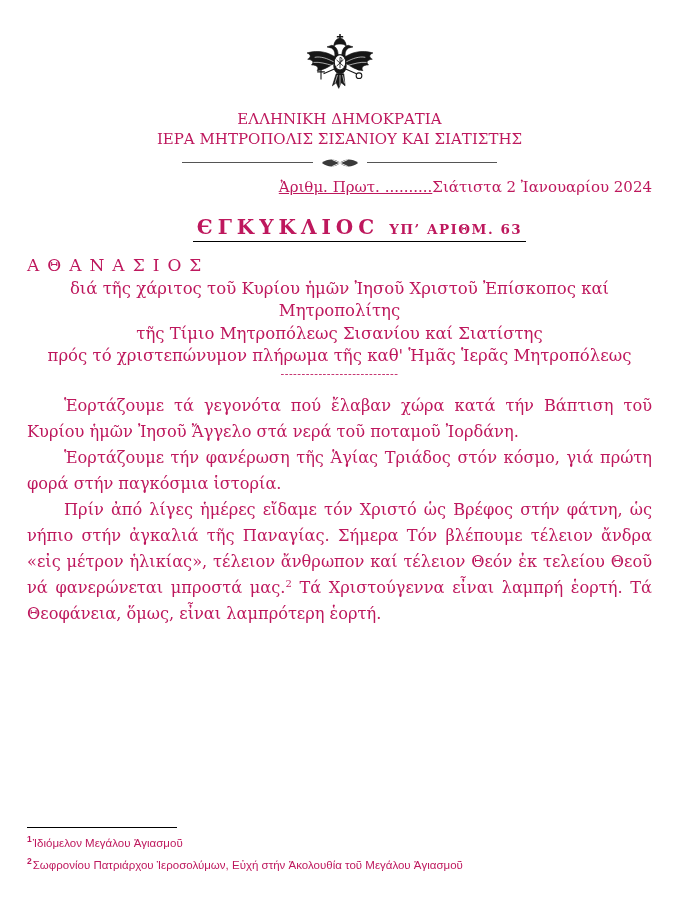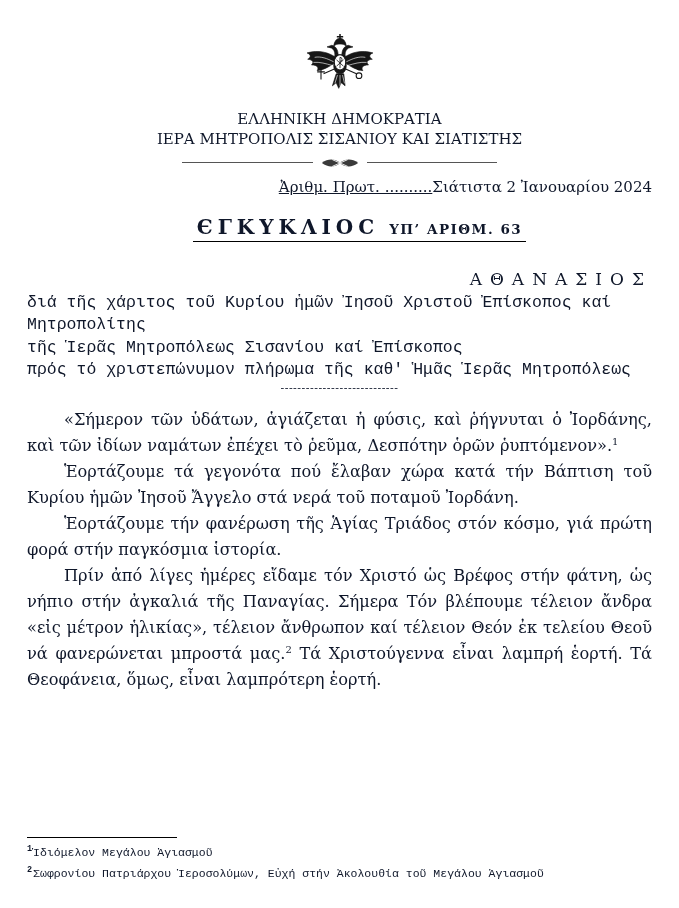--- a/index.html
+++ b/index.html
@@ -1,44 +1,44 @@
 <!DOCTYPE html>
 <html><head>
 <meta charset="utf-8">
 <style>
   html,body{margin:0;padding:0;background:#e8e8e8;}
   .page{
     position:relative;
     width:679px;height:908px;
-    background:#ffffff;color:#0f172a;
+    background:#ffffff;color:#be185d;
     box-sizing:border-box;
     padding:30px 27px 0 27px;
     margin:0 auto;
     overflow:hidden;
     font-family:"DejaVu Serif","Liberation Serif",serif;
   }
   .emblem{display:block;margin:0 auto;}
   .hdr-line{font-size:15px;line-height:1.32;text-align:center;}
   .divider{display:flex;align-items:center;justify-content:center;margin:7px 155px 0 155px;}
   .divider .line{flex:1;height:0;border-top:1px solid #555;}
   .divider svg{margin:0 6px;flex:0 0 auto;}
   .meta-row{display:flex;justify-content:flex-end;align-items:baseline;font-size:15px;margin-top:9px;}
   .proto{text-decoration:underline;}
   .title-wrap{text-align:center;margin-top:19px;}
   .title-inner{display:inline-block;border-bottom:1.6px solid #000;padding:0 4px 2px 4px;font-weight:bold;margin-left:40px;}
   .title-main{font-size:20px;letter-spacing:5px;}
   .title-suffix{font-size:13.5px;letter-spacing:1.5px;margin-left:10px;}
-  .author-name{font-size:17px;letter-spacing:8px;margin-top:27px;text-align:right;}
-  .sub-line{font-size:16.5px;line-height:1.37;text-align:left;font-family:Liberation Mono, monospace;}
+  .author-name{font-size:17px;letter-spacing:8px;margin-top:13px;text-align:left;}
+  .sub-line{font-size:16.5px;line-height:1.37;text-align:center;}
   .sub-block{margin-top:3px;}
   .dashes{font-size:11px;letter-spacing:0.5px;text-align:center;margin-top:1px;line-height:1;}
   .body-block{margin-top:13px;font-size:16.2px;line-height:26px;text-align:justify;}
   .body-block p{margin:0;text-indent:37px;}
   .body-block sup{font-size:10px;line-height:0;}
-  .footnotes{position:absolute;left:27px;right:27px;bottom:22px;font-family:Liberation Mono, monospace;font-size:11.5px;}
+  .footnotes{position:absolute;left:27px;right:27px;bottom:30px;font-family:Liberation Sans, sans-serif;font-size:11.5px;}
   .fn-rule{width:150px;border-top:1.3px solid #000;margin-bottom:5px;}
   .fn{margin:0 0 3px 0;line-height:1.55;}
   .fn sup{font-size:8.5px;font-weight:bold;margin-right:1px;}
 </style>
 </head>
 <body>
 
 <div class="page">
 
   <svg class="emblem" width="76" height="80" viewBox="0 0 120 120" aria-hidden="true">
@@ -84,27 +84,26 @@
   <div class="title-wrap">
     <span class="title-inner">
       <span class="title-main">ЄΓΚΥΚΛΙΟC</span><span class="title-suffix">ΥΠ’ ΑΡΙΘΜ. 63</span>
     </span>
   </div>
 
   <div class="author-name">ΑΘΑΝΑΣΙΟΣ</div>
   <div class="sub-block">
     <div class="sub-line">διά τῆς χάριτος τοῦ Κυρίου ἡμῶν Ἰησοῦ Χριστοῦ Ἐπίσκοπος καί</div>
     <div class="sub-line">Μητροπολίτης</div>
-    <div class="sub-line">τῆς Ἱερᾶς Μητροπόλεως Σισανίου καί Ἐπίσκοπος</div>
+    <div class="sub-line">τῆς Τίμιο Μητροπόλεως Σισανίου καί Σιατίστης</div>
     <div class="sub-line">πρός τό χριστεπώνυμον πλήρωμα τῆς καθ' Ἡμᾶς Ἱερᾶς Μητροπόλεως</div>
     <div class="dashes">----------------------------</div>
   </div>
 
   <div class="body-block">
-      <p>«Σήμερον τῶν ὑδάτων, ἁγιάζεται ἡ φύσις, καὶ ῥήγνυται ὁ Ἰορδάνης, καὶ τῶν ἰδίων ναμάτων ἐπέχει τὸ ῥεῦμα, Δεσπότην ὁρῶν ῥυπτόμενον».<sup>1</sup></p>
       <p>Ἑορτάζουμε τά γεγονότα πού ἔλαβαν χώρα κατά τήν Βάπτιση τοῦ Κυρίου ἡμῶν Ἰησοῦ Ἄγγελο στά νερά τοῦ ποταμοῦ Ἰορδάνη.</p>
       <p>Ἑορτάζουμε τήν φανέρωση τῆς Ἁγίας Τριάδος στόν κόσμο, γιά πρώτη φορά στήν παγκόσμια ἱστορία.</p>
       <p>Πρίν ἀπό λίγες ἡμέρες εἴδαμε τόν Χριστό ὡς Βρέφος στήν φάτνη, ὡς νήπιο στήν ἀγκαλιά τῆς Παναγίας. Σήμερα Τόν βλέπουμε τέλειον ἄνδρα «εἰς μέτρον ἡλικίας», τέλειον ἄνθρωπον καί τέλειον Θεόν ἐκ τελείου Θεοῦ νά φανερώνεται μπροστά μας.<sup>2</sup> Τά Χριστούγεννα εἶναι λαμπρή ἑορτή. Τά Θεοφάνεια, ὅμως, εἶναι λαμπρότερη ἑορτή.</p>
     </div>
 
   <div class="footnotes">
     <div class="fn-rule"></div>
   <div class="fn"><sup>1</sup>Ἰδιόμελον Μεγάλου Ἁγιασμοῦ</div>
       <div class="fn"><sup>2</sup>Σωφρονίου Πατριάρχου Ἱεροσολύμων, Εὐχή στήν Ἀκολουθία τοῦ Μεγάλου Ἁγιασμοῦ</div>
     </div>

